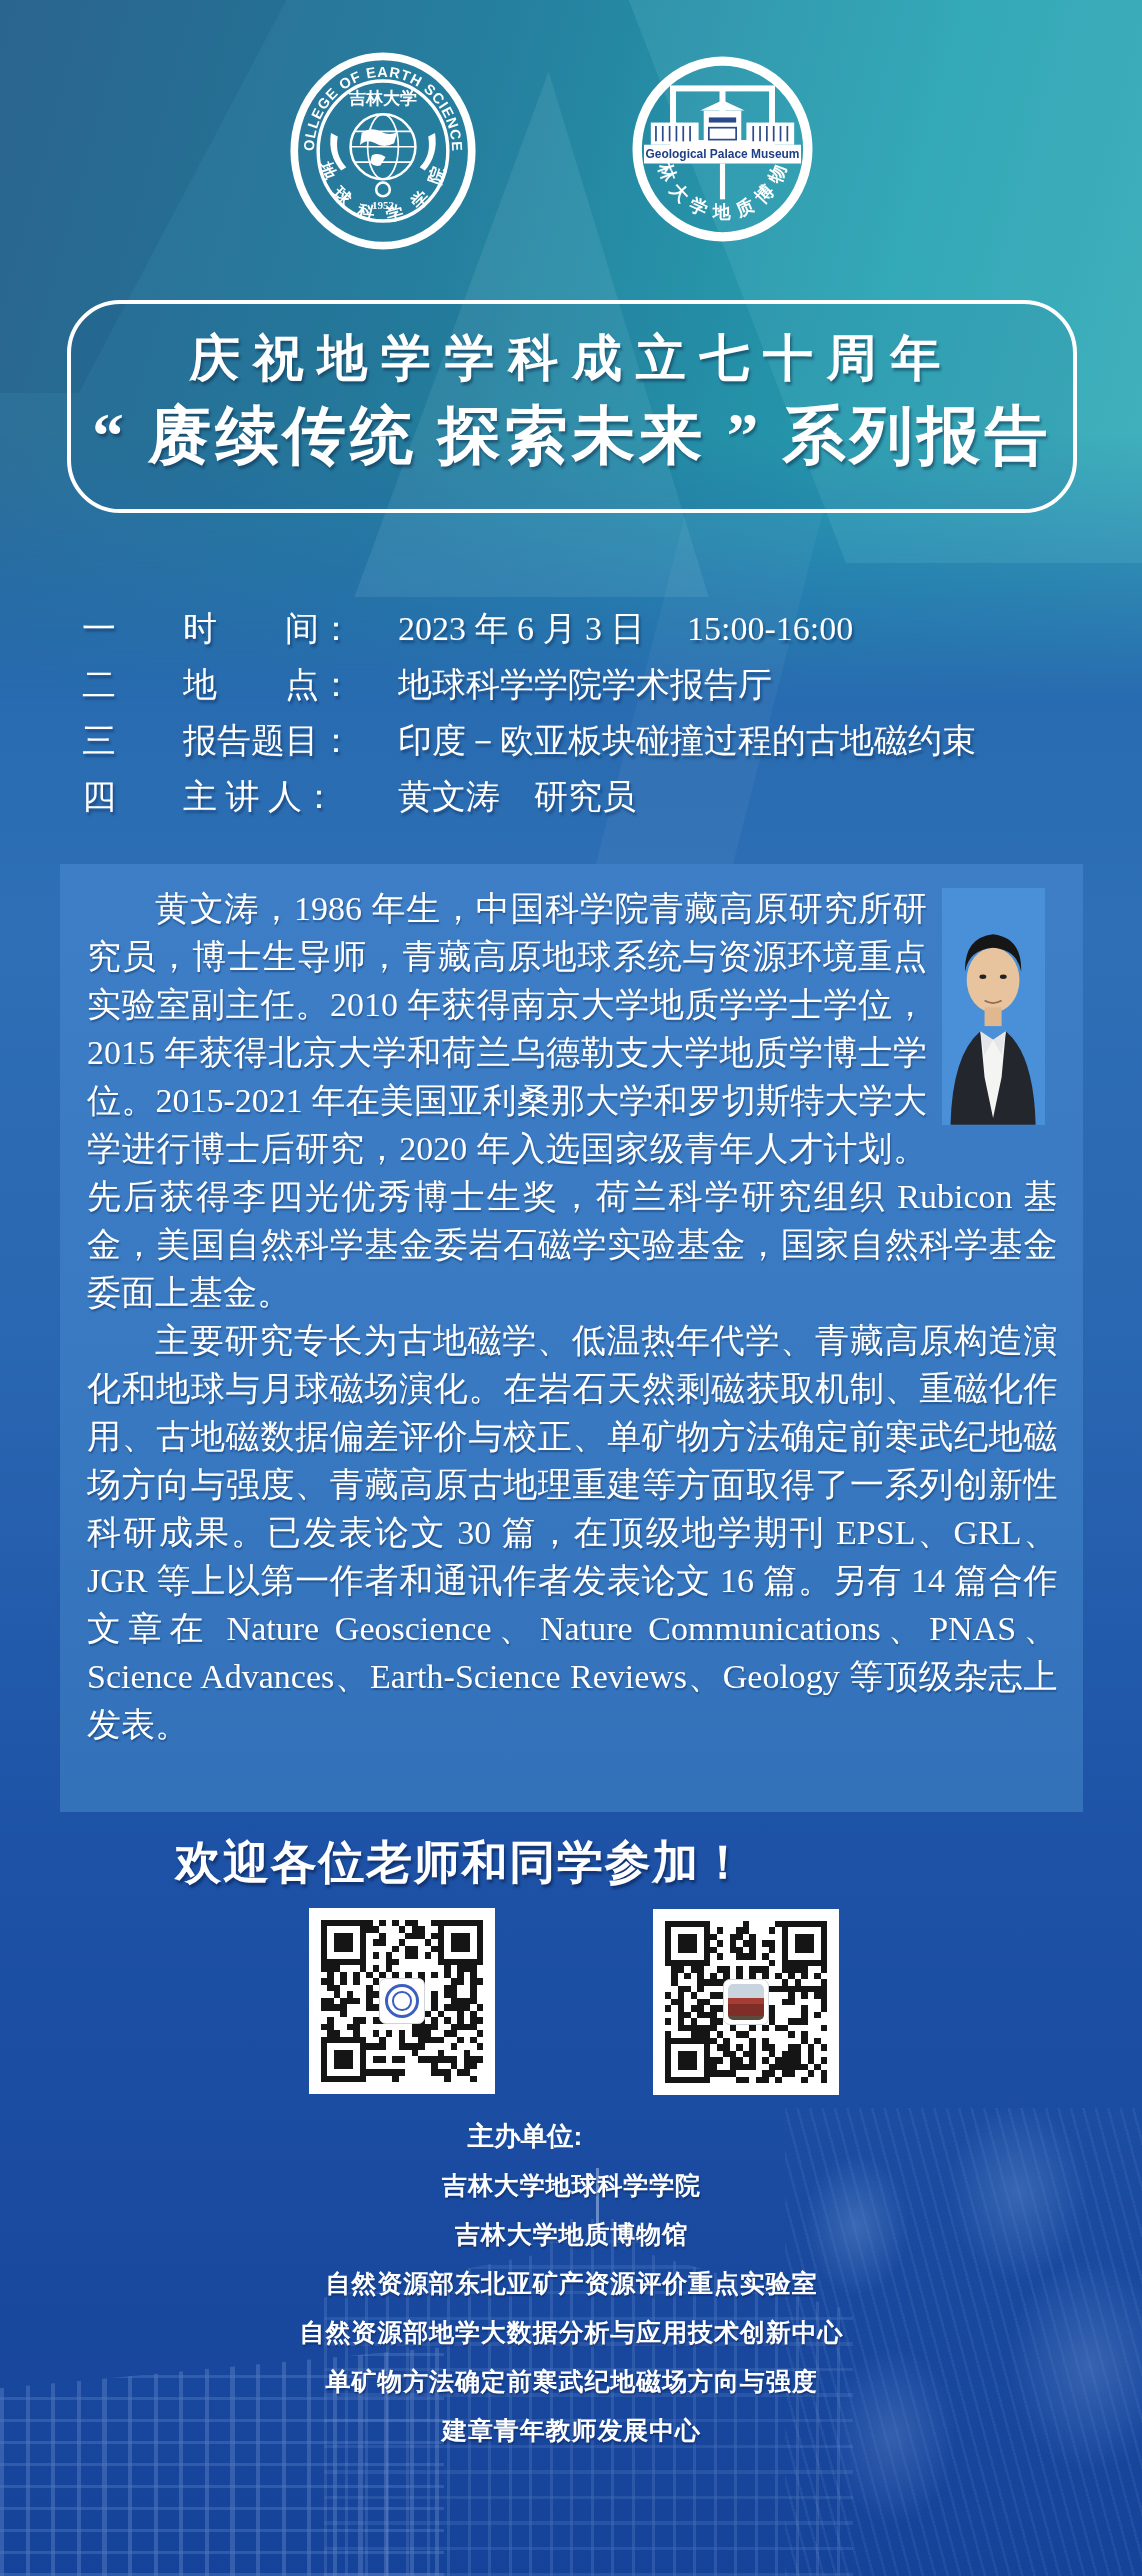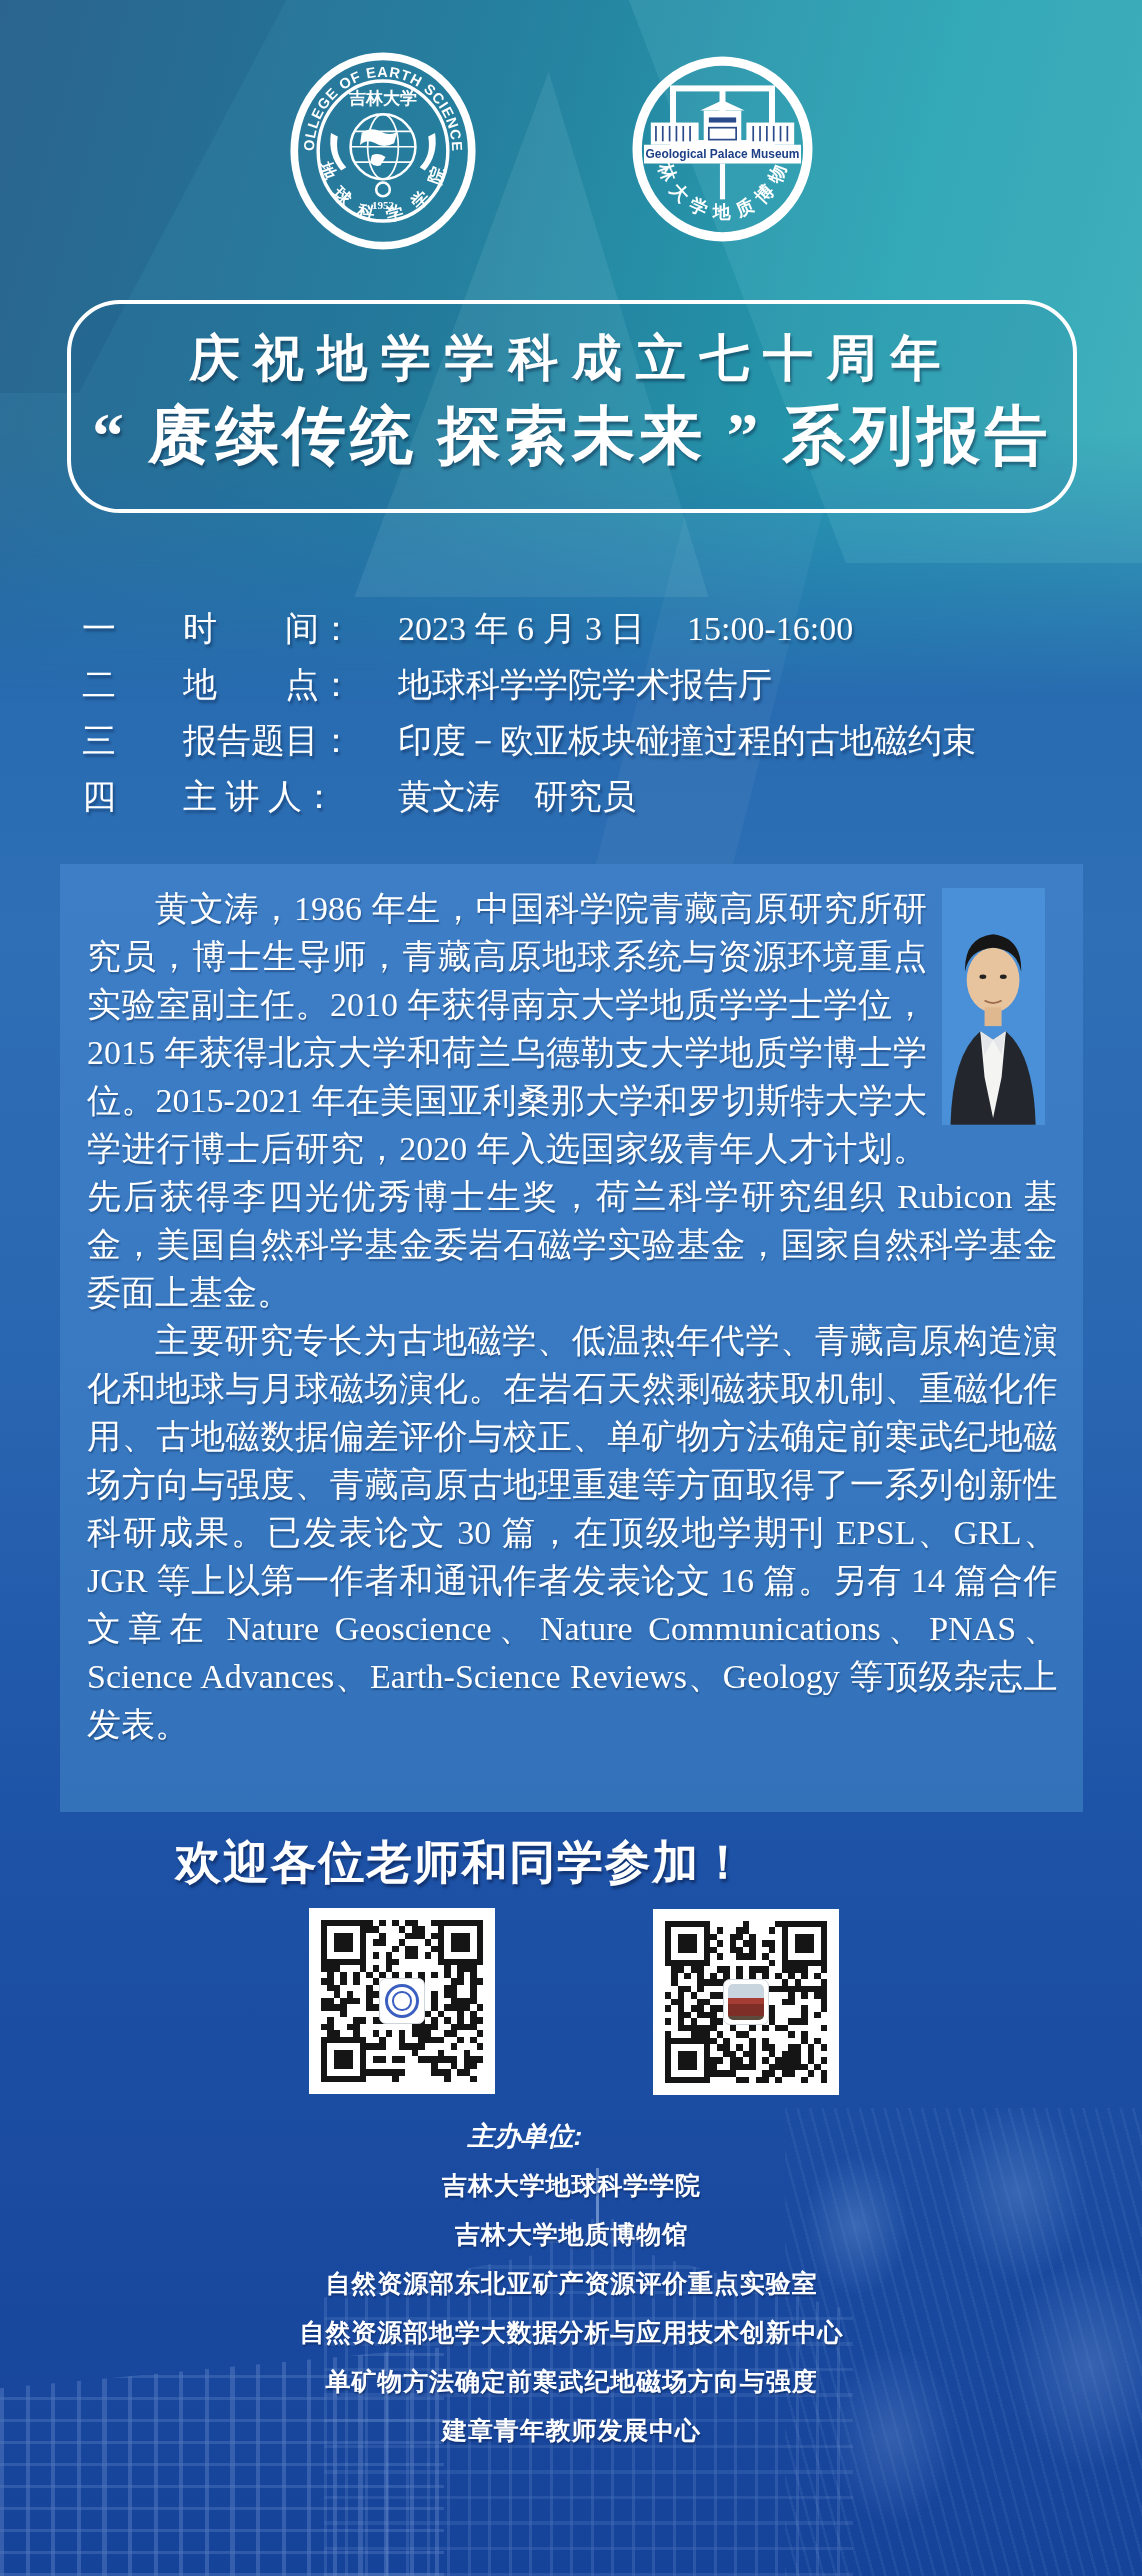--- a/index.html
+++ b/index.html
@@ -57,21 +57,21 @@
   .qr-grid i.b{background:#151515;}
   .qr-logo{position:absolute;left:50%;top:50%;width:44px;height:44px;transform:translate(-50%,-50%);
     background:#fff;border:0.9px solid #cfd4da;border-radius:6.8px;display:flex;align-items:center;justify-content:center;}
   .qr-logo .emblem{width:34px;height:34px;border:3.4px solid #3b5fc0;border-radius:50%;box-sizing:border-box;
     display:flex;align-items:center;justify-content:center;}
   .qr-logo .emblem span{display:block;width:15.4px;height:15.4px;border:2.6px solid #3b5fc0;border-radius:50%;}
   .qr-logo .building{width:36px;height:36px;border-radius:5.1px;overflow:hidden;
     background:linear-gradient(180deg,#c8d4de 0 40%,#a63d34 40% 55%,#7e2d27 55% 90%,#5c4a3c 90%);}
   
   .org-heading{position:absolute;left:0;top:2118px;width:1050px;text-align:center;color:#fff;
-    font-family:"Liberation Sans","DejaVu Sans",sans-serif;font-weight:bold;font-size:26.5px;font-style:italic;}
+    font-family:"Liberation Sans","DejaVu Sans",sans-serif;font-weight:bold;font-size:26.5px;}
   .org-list{position:absolute;left:0;top:2161px;width:1143px;text-align:center;color:#fff;
     font-family:"Liberation Sans","DejaVu Sans",sans-serif;font-weight:bold;font-size:25px;letter-spacing:0.9px;}
   .org-list div{height:49px;line-height:49px;text-shadow:0.9px 1.7px 1.7px rgba(5,20,60,.4);}
   
   .wm{position:absolute;pointer-events:none;}
   .wm-bldg-l{left:0;top:2347px;width:444px;height:229px;opacity:.45;
     background:
       repeating-linear-gradient(90deg,rgba(150,180,230,.55) 0 4.3px,transparent 4.3px 25.6px),
       repeating-linear-gradient(0deg,rgba(150,180,230,.45) 0 3.4px,transparent 3.4px 22px);
     clip-path:polygon(0 18%,100% 0,100% 100%,0 100%);}

